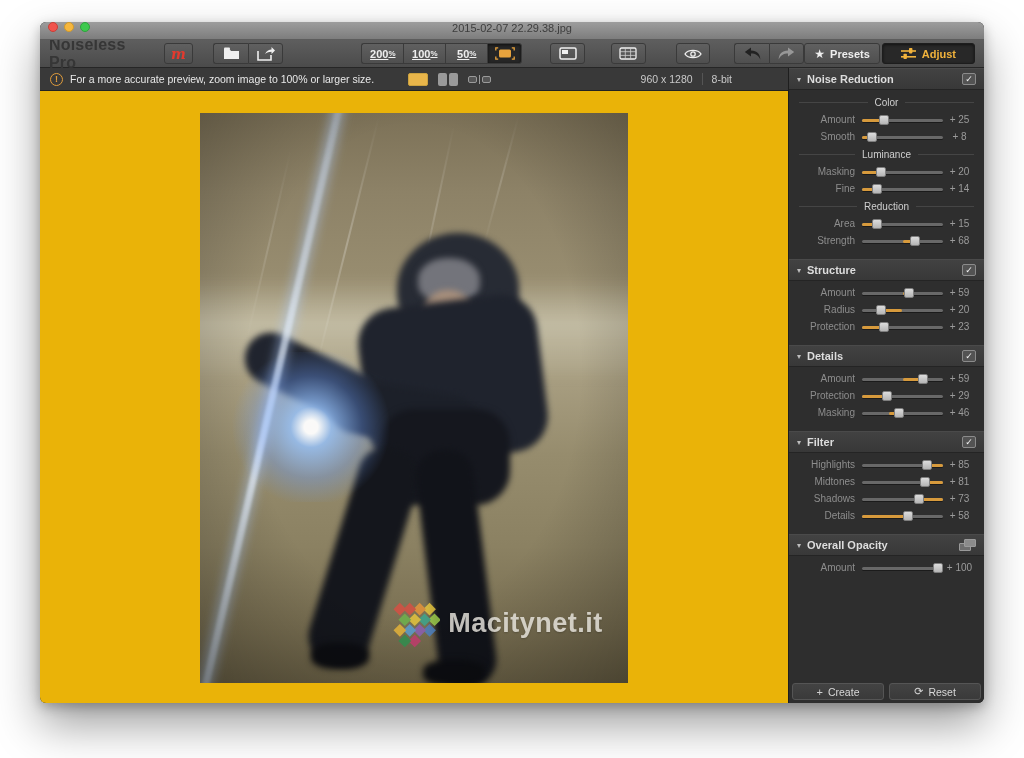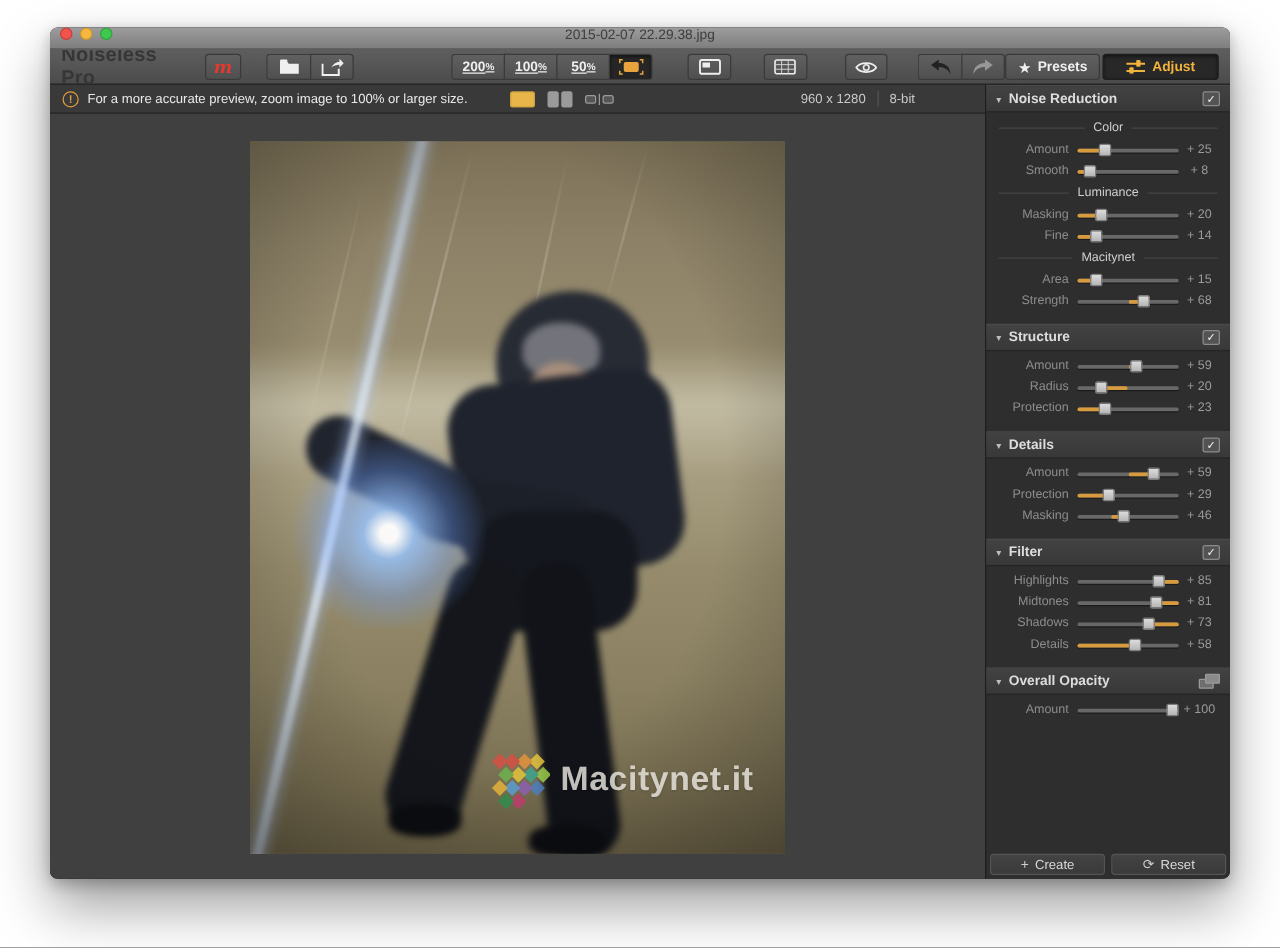--- a/index.html
+++ b/index.html
@@ -51,21 +51,21 @@
   .viewmodes { display:flex; align-items:center; gap:6px; margin-left:32px; }
   .vm { height:15px; display:flex; align-items:center; gap:2px; padding:0 2px; border-radius:2px; }
   .vm-rect { border-radius:2px; }
   .vm1 .vm-rect { width:20px; height:13px; background:#e8b54a; border:1px solid #caa13f; }
   .vm2 .vm-rect { width:9px; height:13px; background:#9a9a9a; }
   .vm3 .vm-rect { width:9px; height:7px; border:1px solid #9a9a9a; background:#555; }
   .vm3 .vm-sep { width:1px; height:9px; background:#9a9a9a; }
   .info-right { margin-left:auto; margin-right:46px; display:flex; align-items:flex-start; gap:9px; color:#c9c9c9; }
   .info-sep { width:1px; height:12px; background:#555; }
 
-  .canvas { flex:1; background:#404040; position:relative; }
+  .canvas { flex:1; background:#eab308; position:relative; }
 
   
   .photo { position:absolute; left:160px; top:22px; width:428px; height:570px; overflow:hidden;
     background:linear-gradient(180deg,#7c7157 0%,#8d8267 14%,#978c6f 28%,#b2aa8e 37%,#a79d80 47%,#968c6d 60%,#8b8162 76%,#796f52 90%,#675e44 100%); }
   .photo .vignette { position:absolute; inset:0; background:radial-gradient(ellipse at 50% 45%, rgba(0,0,0,0) 55%, rgba(0,0,0,.28) 100%); }
   .snowbank { position:absolute; left:-5%; width:110%; top:30%; height:16%;
     background:linear-gradient(180deg, rgba(212,206,184,.0), rgba(213,208,188,.45) 45%, rgba(190,183,160,.15)); filter:blur(6px); }
   .streak { position:absolute; width:2px; background:linear-gradient(rgba(255,255,255,0), rgba(255,255,255,.35), rgba(255,255,255,0)); }
   .fig { position:absolute; filter:blur(3px); }
   .hood { left:46%; top:21%; width:122px; height:112px; background:#272b34; border-radius:50% 50% 46% 46%; }
@@ -355,21 +355,21 @@
                 <span class="slabel">Fine</span>
                 <span class="track">
                   <span class="rail"></span>
                   <span class="fill" style="left:0%;width:14%"></span>
                   <span class="handle" style="left:calc(14% - 1px)"></span>
                 </span>
                 <span class="sval">+ 14</span>
               </div>
               <div class="group-label">
                 <span class="ln"></span>
-                <span class="gl-text">Macitynet</span>
+                <span class="gl-text">Reduction</span>
                 <span class="ln"></span>
               </div>
               <div class="srow">
                 <span class="slabel">Area</span>
                 <span class="track">
                   <span class="rail"></span>
                   <span class="fill" style="left:0%;width:15%"></span>
                   <span class="handle" style="left:calc(15% - 2px)"></span>
                 </span>
                 <span class="sval">+ 15</span>

